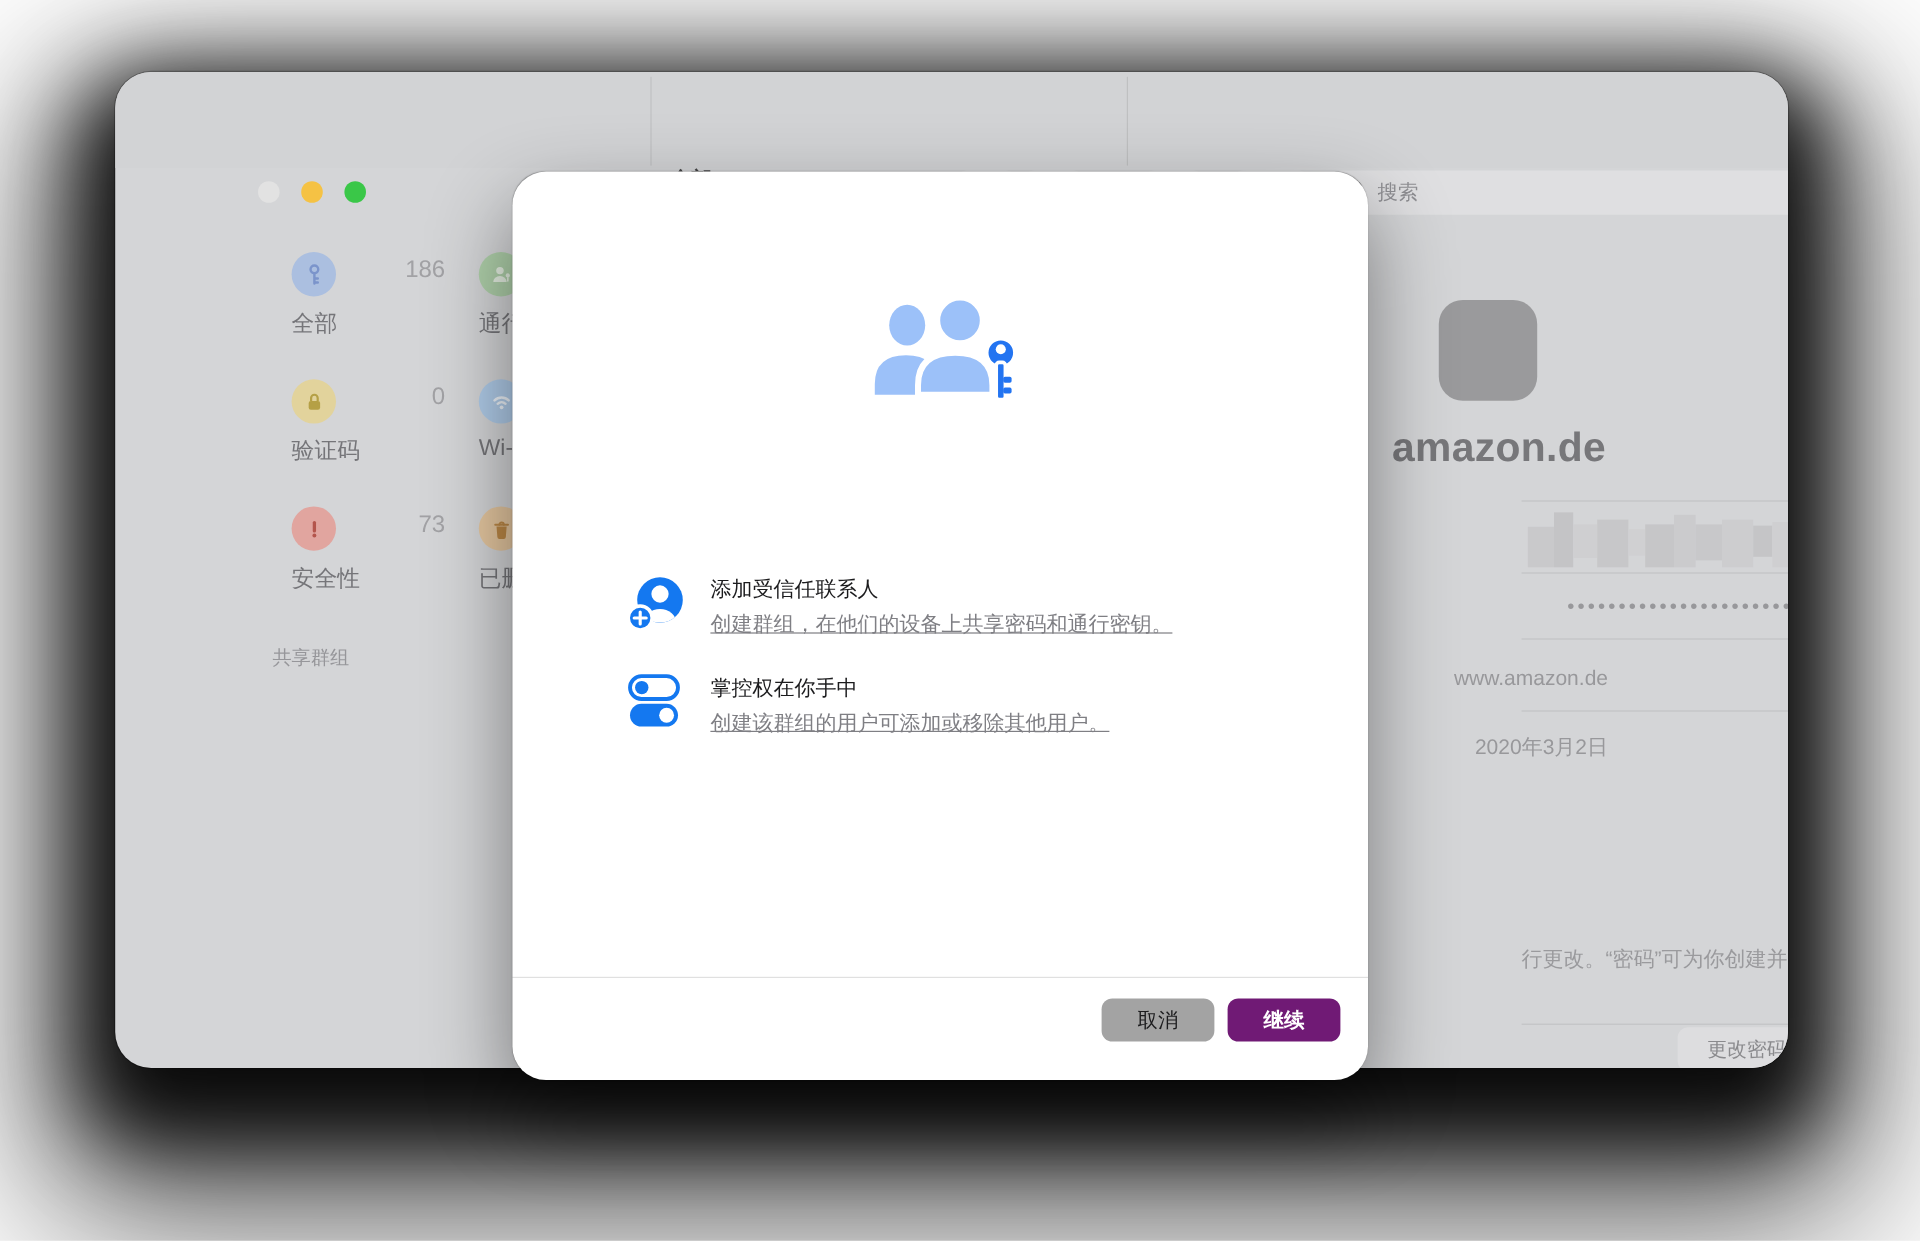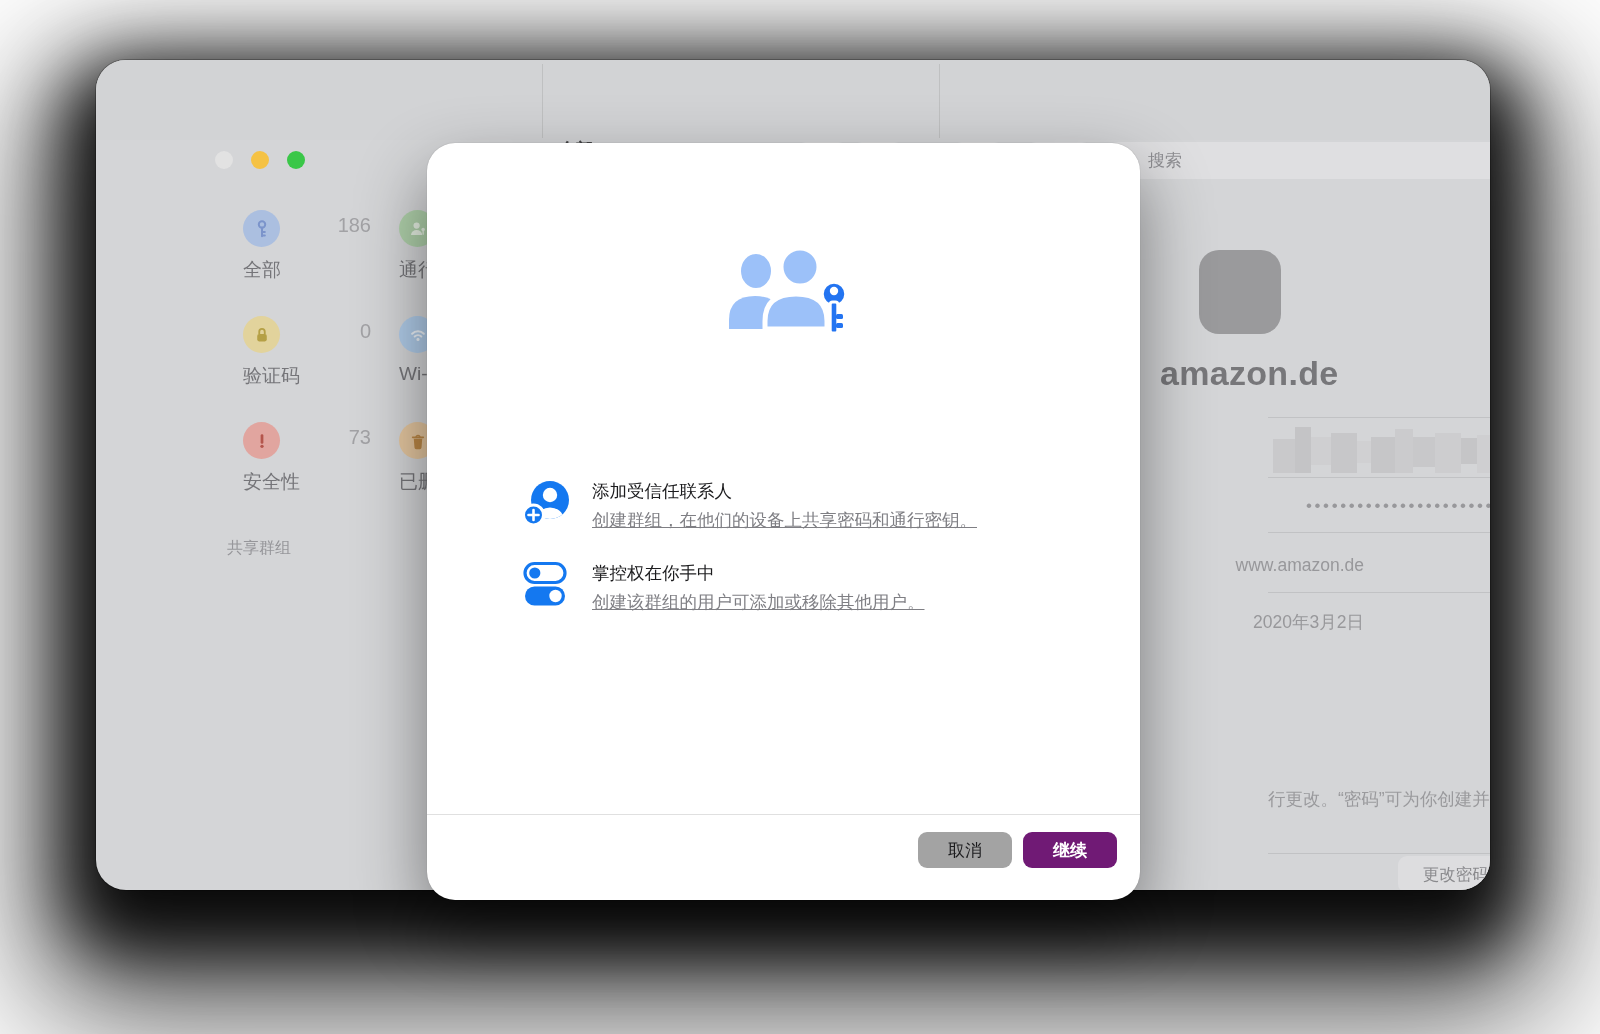--- a/index.html
+++ b/index.html
@@ -55,21 +55,21 @@
   .mosaic div:nth-child(6){width:24px;height:36px;background:#c6c6c8;}
   .mosaic div:nth-child(7){width:18px;height:44px;background:#cbcbcd;}
   .mosaic div:nth-child(8){width:22px;height:30px;background:#c8c8ca;margin-bottom:6px;}
   .mosaic div:nth-child(9){width:26px;height:40px;background:#cdcdcf;}
   .mosaic div:nth-child(10){width:16px;height:26px;background:#c5c5c7;margin-bottom:9px;}
   .mosaic div:nth-child(11){width:22px;height:38px;background:#cfcfd1;}
   .mosaic div:nth-child(12){width:18px;height:48px;background:#c7c7c9;}
   .mosaic div:nth-child(13){width:26px;height:30px;background:#cccccf;margin-bottom:7px;}
   .mosaic div:nth-child(14){width:28px;height:40px;background:#c9c9cb;}
   .pwd-dots { position:absolute; left:1210px; top:436px; font-size:17px; letter-spacing:2.6px; color:#98989b; }
-  .detail-val { position:absolute; right:126px; font-size:17.5px; color:#98989b; }
+  .detail-val { position:absolute; right:150px; font-size:17.5px; color:#98989b; }
   .note-frag { position:absolute; left:1172px; top:727px; font-size:17.5px; color:#9a9a9d; white-space:nowrap; }
   .chg-btn { position:absolute; left:1302px; top:796px; width:132px; height:37px; border-radius:9px; background:#dddddf; display:flex; align-items:center; justify-content:center; font-size:16.5px; color:#8a8a8d; }
 
   
   .dialog {
     position:absolute; left:427px; top:143px; width:713px; height:757px;
     background:#ffffff; border-radius:28px;
     box-shadow: 0 0 1px rgba(0,0,0,0.3), 0 30px 70px rgba(0,0,0,0.45);
   }
   .dlg-hero { position:absolute; left:0; top:100px; width:100%; display:flex; justify-content:center; }

